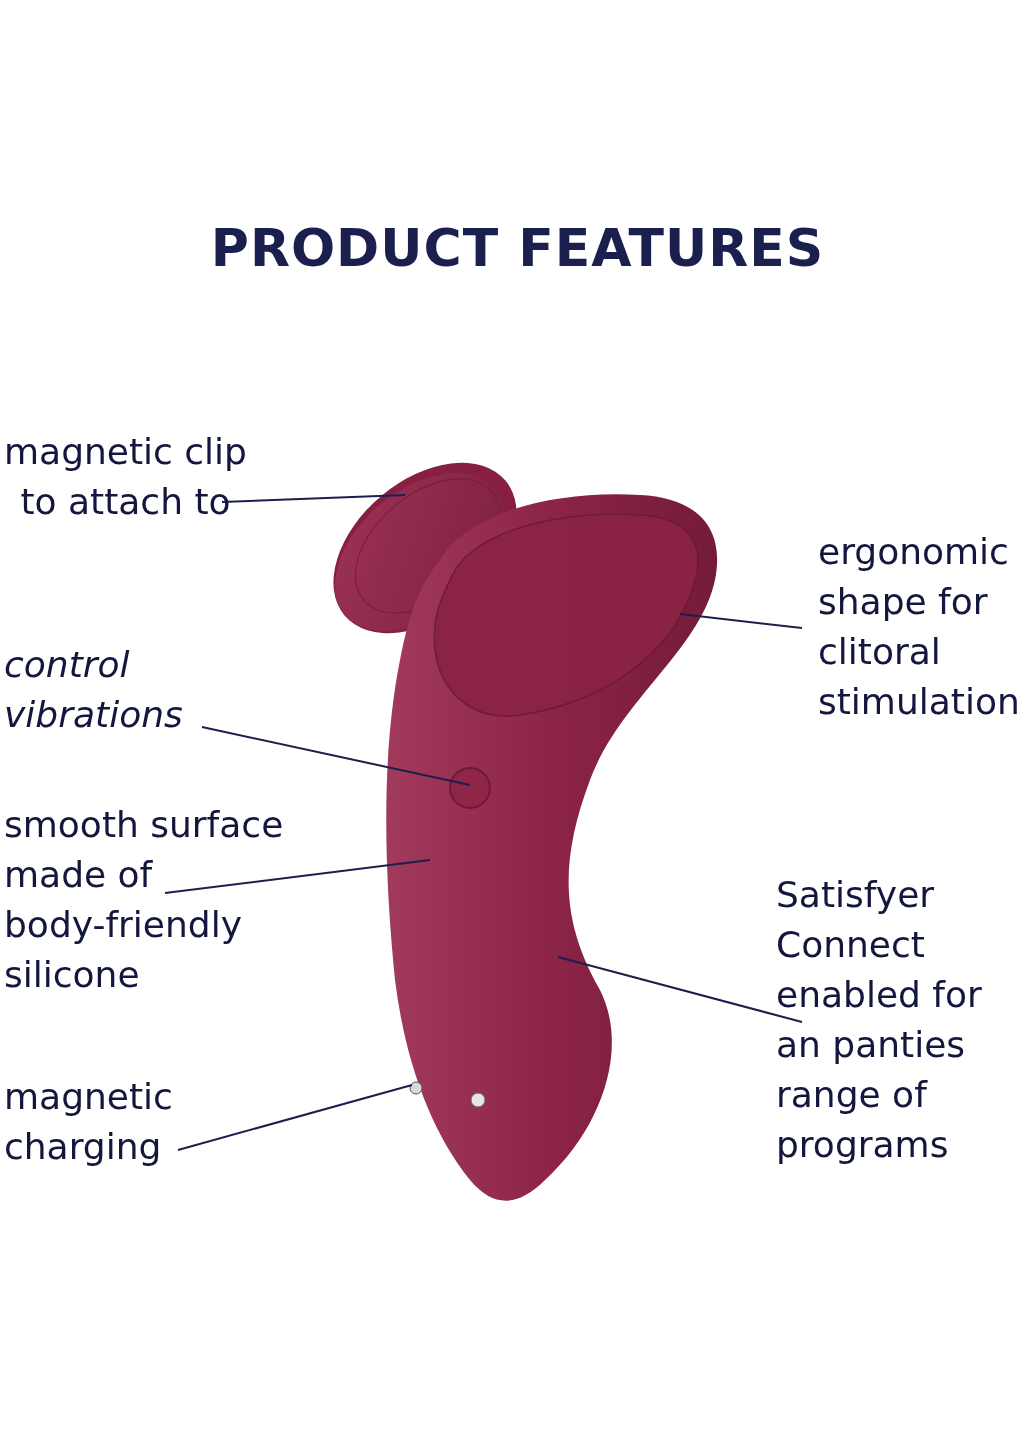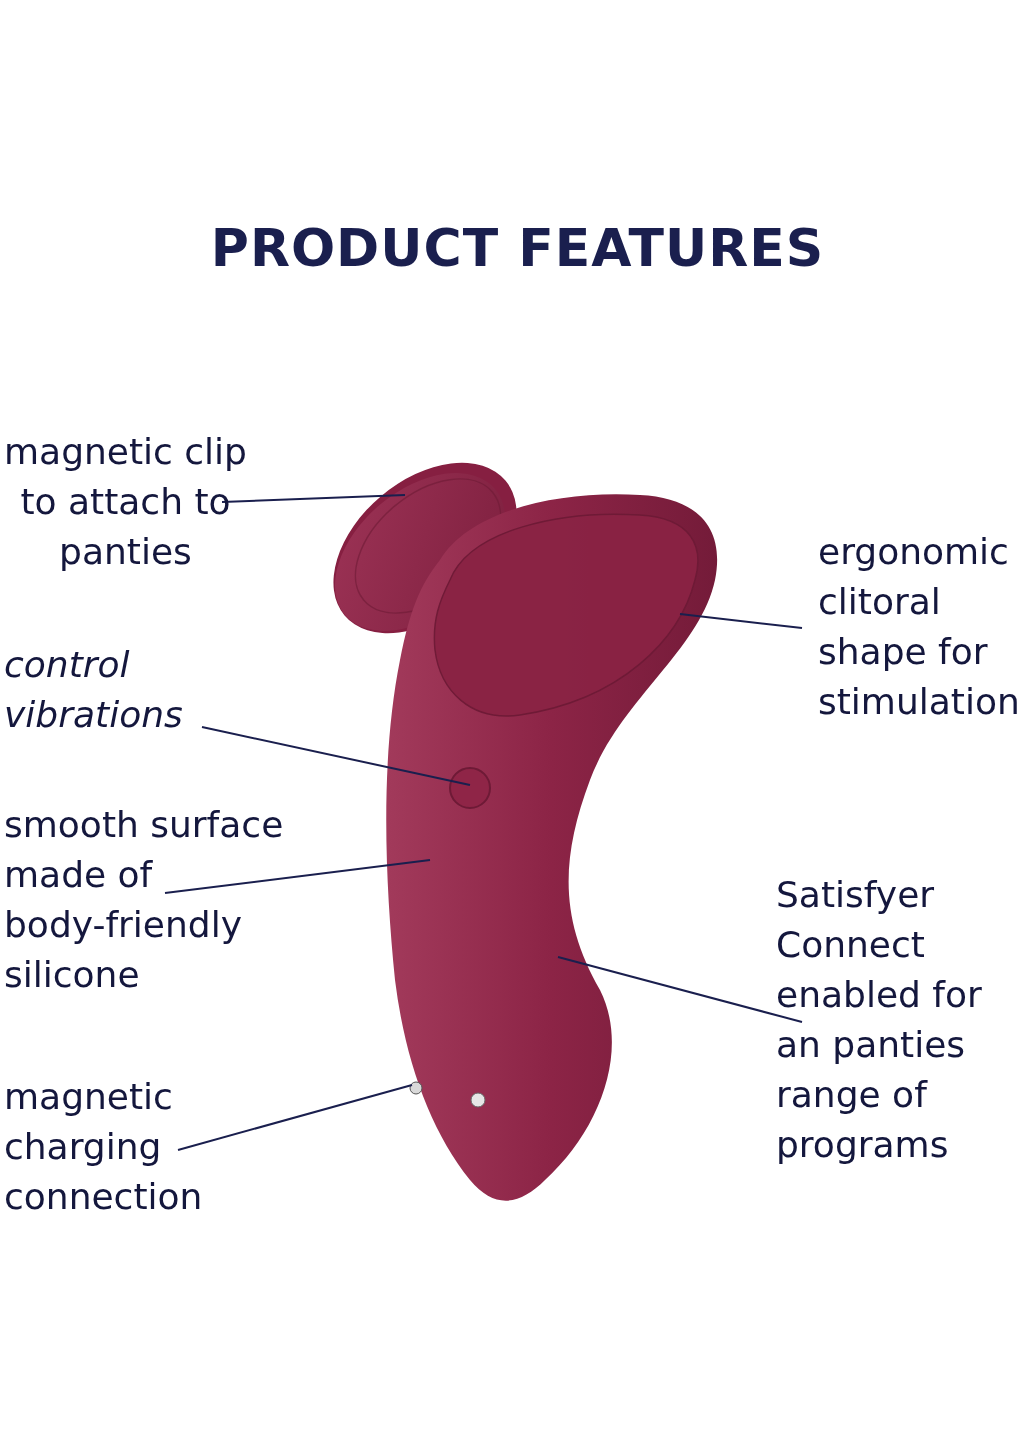--- a/index.html
+++ b/index.html
@@ -61,42 +61,40 @@
     <line x1="165" y1="893" x2="430" y2="860"></line>
     <line x1="178" y1="1150" x2="412" y2="1085"></line>
     <line x1="680" y1="614" x2="802" y2="628"></line>
     <line x1="558" y1="957" x2="802" y2="1022"></line>
   </g>
 </svg>
 
 <div class="label" style="left:4px; top:427px;text-align:center;">
   <div>magnetic clip</div>
   <div>to attach to</div>
-  <div>panties</div>
 </div>
 <div class="label" style="left:4px; top:640px;font-style:italic;">
   <div>control</div>
   <div>vibrations</div>
 </div>
 <div class="label" style="left:4px; top:800px;">
   <div>smooth surface</div>
   <div>made of</div>
   <div>body-friendly</div>
   <div>silicone</div>
 </div>
 <div class="label" style="left:4px; top:1072px;">
   <div>magnetic</div>
   <div>charging</div>
-  <div>connection</div>
 </div>
 
 <div class="label" style="left:818px; top:527px;">
   <div>ergonomic</div>
+  <div>shape for</div>
   <div>clitoral</div>
-  <div>shape for</div>
   <div>stimulation</div>
 </div>
 <div class="label" style="left:776px; top:870px;">
   <div>Satisfyer</div>
   <div>Connect</div>
   <div>enabled for</div>
   <div>an panties</div>
   <div>range of</div>
   <div>programs</div>
 </div>

